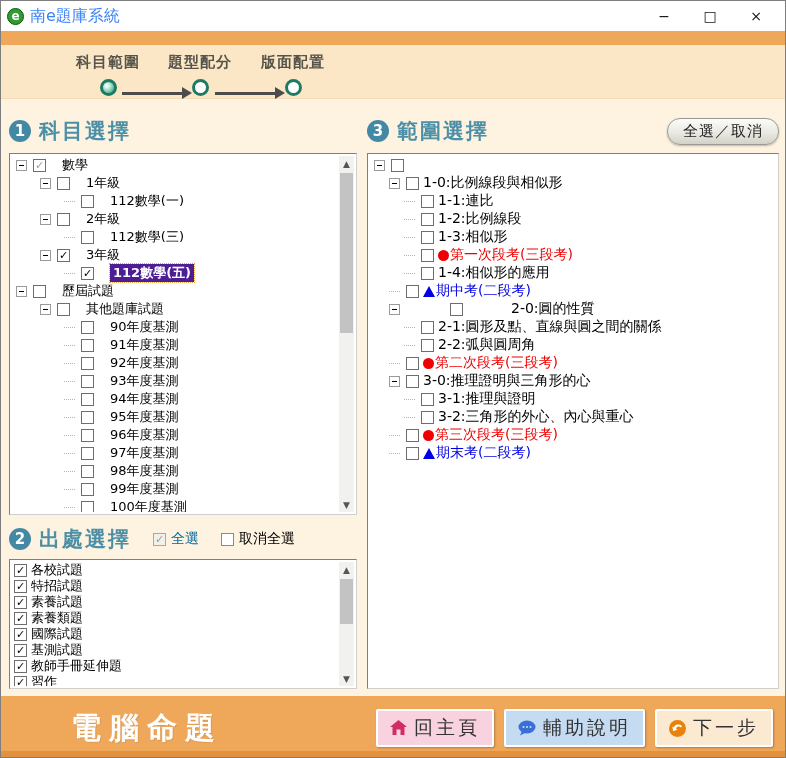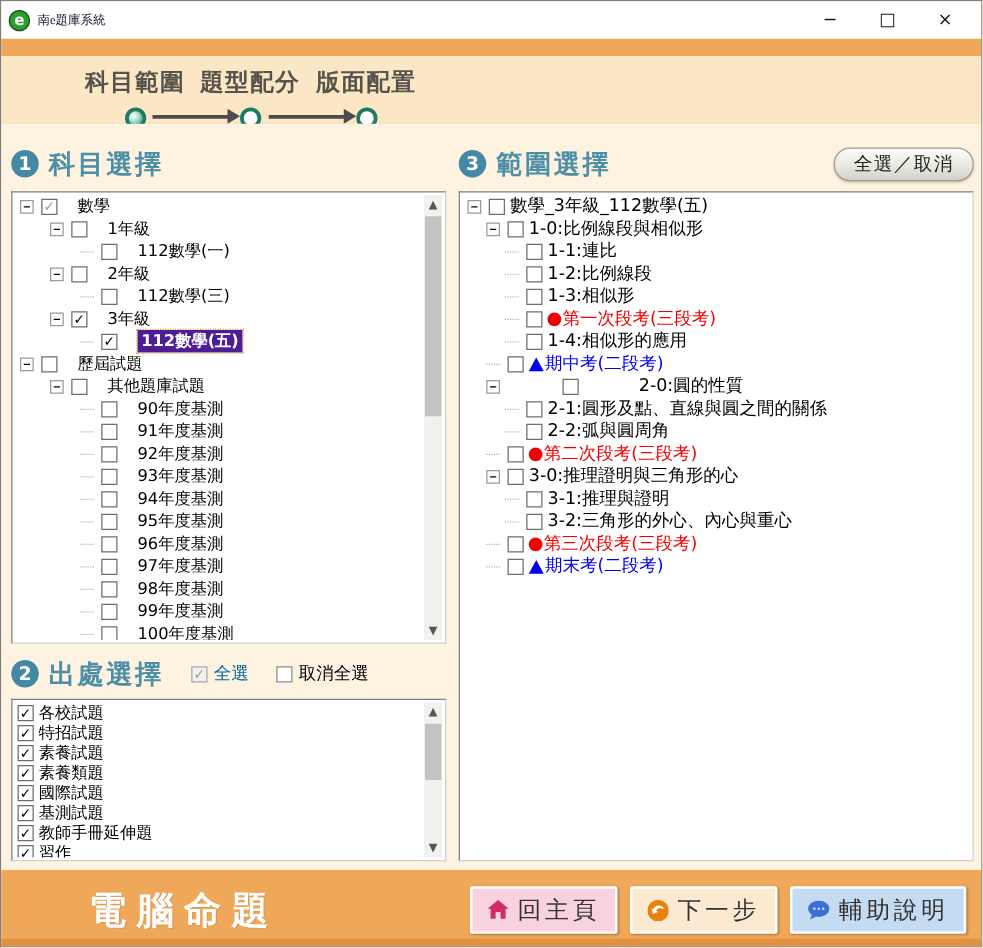--- a/index.html
+++ b/index.html
@@ -10,31 +10,31 @@
   }
   
   .titlebar {
     height:30px; background:#ffffff; display:flex; align-items:center; padding:0 6px;
   }
   .app-icon {
     width:17px; height:17px; border-radius:50%; background:#2f9e2f; border:1px solid #145214;
     color:#fff; font-size:12px; font-weight:bold; display:flex; align-items:center; justify-content:center;
     margin-right:6px;
   }
-  .titlebar .title { font-size:10px; color:#0f172a; flex:1;font-family:Liberation Serif, serif; }
+  .titlebar .title { font-size:16px; color:#3b82f6; flex:1; }
   .win-controls { display:flex; align-items:center; }
   .win-btn {
     width:46px; height:28px; display:flex; align-items:center; justify-content:center;
     font-size:14px; color:#111; cursor:default;
   }
   
   .orange-strip { height:14px; background:#efa75a; }
   .steps { position:relative; height:54px; background:#fbe7c6; border-bottom:1px solid #f3ddb9; }
   .step { position:absolute; width:100px; text-align:center; top:8px; }
-  .step .lbl { font-size:19px; font-weight:bold; color:#56544a; letter-spacing:1px; }
+  .step .lbl { font-size:15px; font-weight:bold; color:#56544a; letter-spacing:1px; }
   .step .circle {
     width:17px; height:17px; border-radius:50%; margin:7px auto 0;
     border:3px solid #1f7a63; background:#fff;
   }
   .step .circle.filled { background:radial-gradient(circle at 35% 35%, #e8fbef 15%, #56b795 75%); }
   .arrow { position:absolute; height:3px; background:#4c4c4c; top:47px; }
   .arrow:after {
     content:""; position:absolute; right:-8px; top:-5px;
     border-left:10px solid #4c4c4c; border-top:6px solid transparent; border-bottom:6px solid transparent;
   }
@@ -351,21 +351,20 @@
         <div class="section-title">範圍選擇</div>
         <button class="pill-btn">全選／取消</button>
       </div>
       <div class="panel range-panel">
         <div class="tree r-tree" id="range-tree" style="right:2px">
             <div class="tree-row" style="padding-left: 4px;">
               <span class="expander">
                 <i></i>
               </span>
               <span class="cb"></span>
-              <span class="lbl">數學_3年級_112數學(五)</span>
             </div>
             <div class="tree-row" style="padding-left: 19px;">
               <span class="expander">
                 <i></i>
               </span>
               <span class="cb"></span>
               <span class="lbl">1-0:比例線段與相似形</span>
             </div>
             <div class="tree-row" style="padding-left: 34px;">
               <span class="connector"></span>
@@ -460,38 +459,38 @@
   <div class="footer">
     <div class="footer-title">電腦命題</div>
     <div class="footer-btns">
       <button class="f-btn pink">
         <span>
           <svg width="17" height="16" viewBox="0 0 17 16">
               <path d="M8.5 0 L17 7 L14.5 7 L14.5 15 L10.5 15 L10.5 9.5 L6.5 9.5 L6.5 15 L2.5 15 L2.5 7 L0 7 Z" fill="#cf2e63"></path>
             </svg>
         </span>
         <span>回主頁</span>
-      </button>
-      <button class="f-btn cream">
-        <span>
-          <svg width="17" height="17" viewBox="0 0 17 17">
-              <circle cx="8.5" cy="8.5" r="8.5" fill="#e8820c"></circle>
-              <path d="M13 6.2 A5 5 0 0 0 4.6 7.4 L3.2 6.6 L4.2 11.2 L8.6 9.6 L6.9 8.6 A3 3 0 0 1 12 7.4 Z" fill="#fff"></path>
-            </svg>
-        </span>
-        <span>下一步</span>
       </button>
       <button class="f-btn blue">
         <span>
           <svg width="18" height="16" viewBox="0 0 18 16">
               <ellipse cx="9" cy="7" rx="8.5" ry="6.5" fill="#3a6fd8"></ellipse>
               <path d="M4 11 L2 15.5 L9 12 Z" fill="#3a6fd8"></path>
               <circle cx="5.5" cy="7" r="1" fill="#cfe0f8"></circle>
               <circle cx="9" cy="7" r="1" fill="#cfe0f8"></circle>
               <circle cx="12.5" cy="7" r="1" fill="#cfe0f8"></circle>
             </svg>
         </span>
         <span>輔助說明</span>
       </button>
+      <button class="f-btn cream">
+        <span>
+          <svg width="17" height="17" viewBox="0 0 17 17">
+              <circle cx="8.5" cy="8.5" r="8.5" fill="#e8820c"></circle>
+              <path d="M13 6.2 A5 5 0 0 0 4.6 7.4 L3.2 6.6 L4.2 11.2 L8.6 9.6 L6.9 8.6 A3 3 0 0 1 12 7.4 Z" fill="#fff"></path>
+            </svg>
+        </span>
+        <span>下一步</span>
+      </button>
     </div>
   </div>
 
 </div>
 
 </body></html>

